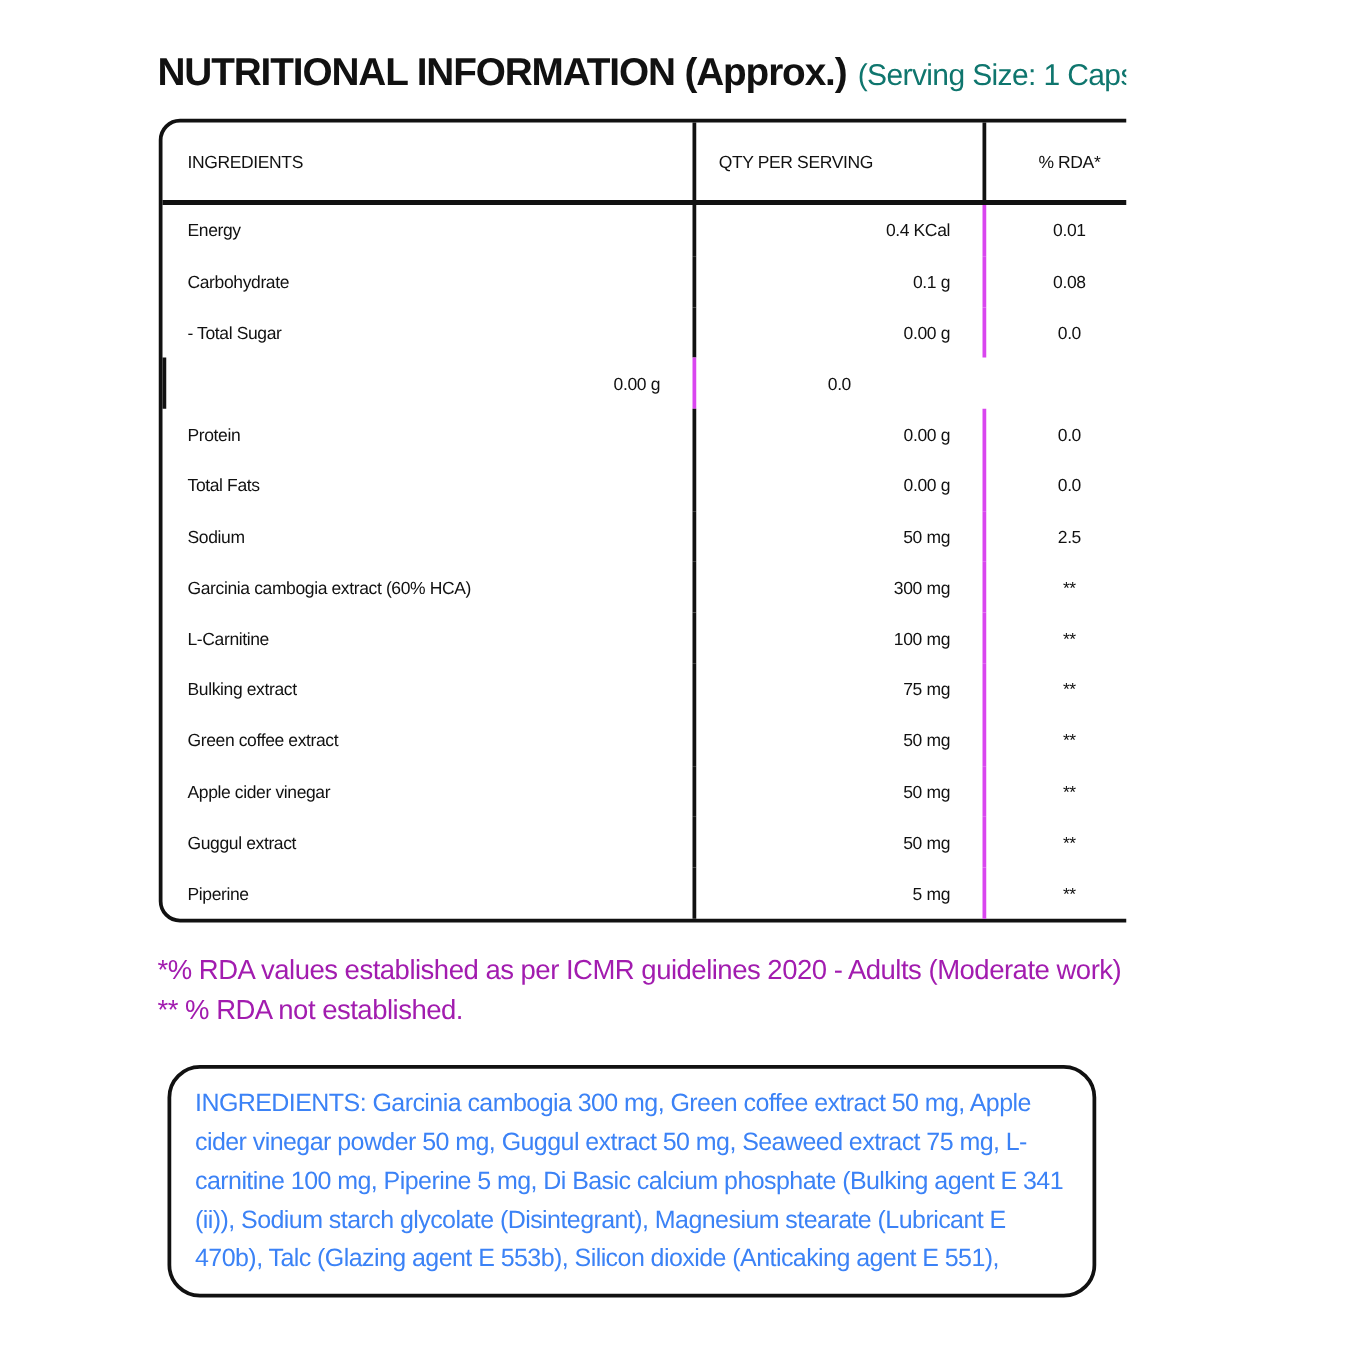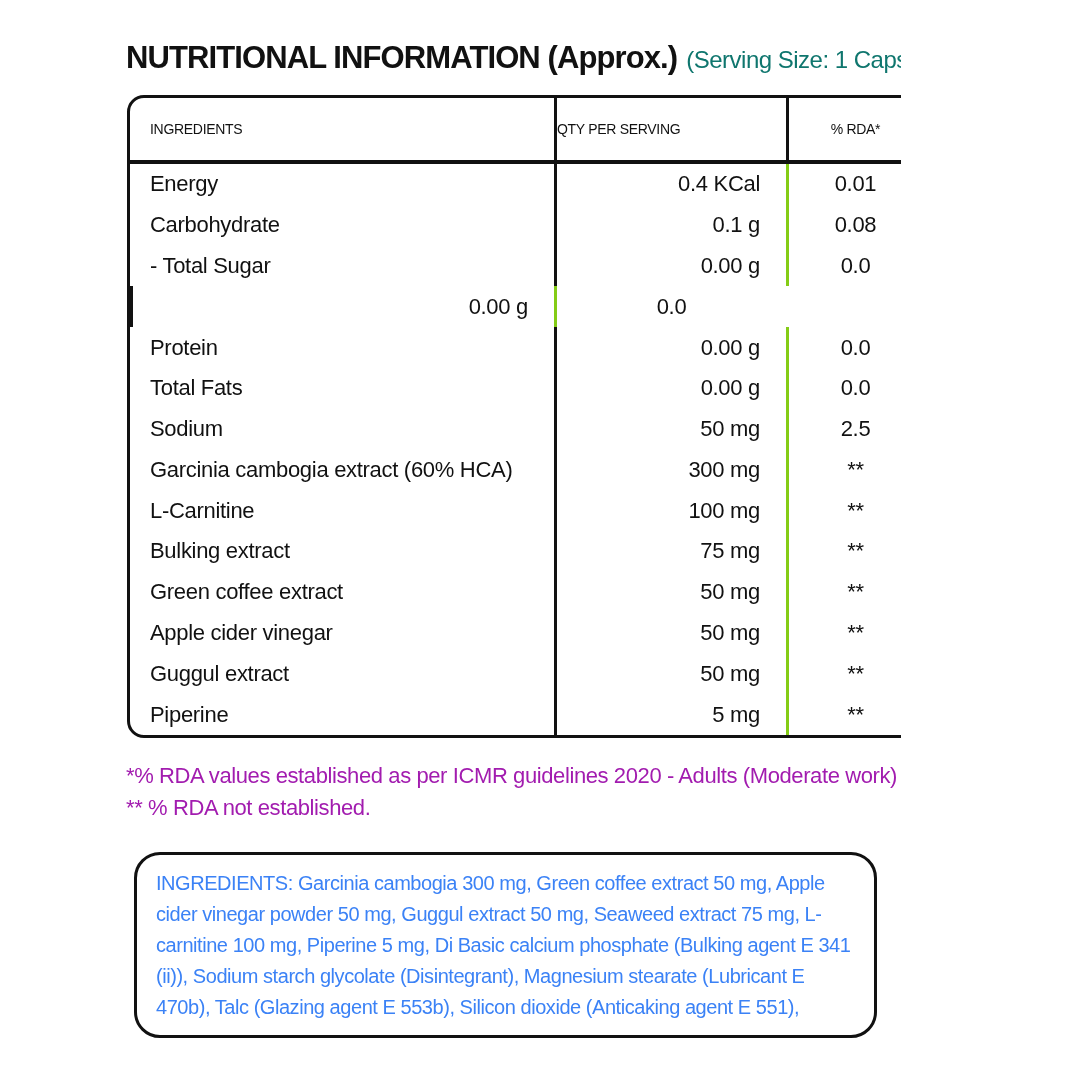--- a/index.html
+++ b/index.html
@@ -33,31 +33,31 @@
   .thead{
     display:grid;grid-template-columns:424px 232px 1fr;
     height:62px;min-height:62px;
     border-bottom:4px solid #111111;
   }
   .th{
     display:flex;align-items:center;
     font-size:14px;letter-spacing:-0.3px;font-weight:500;
   }
   .th-ingredients{padding-left:20px;}
-  .th-qty{border-left:3px solid #111111;}
+  .th-qty{border-left:3px solid #111111;padding-left:18px;}
   .th-rda{border-left:3px solid #111111;justify-content:center;}
   .tbody{flex:1;display:flex;flex-direction:column;}
   .trow{flex:1;display:grid;grid-template-columns:424px 232px 1fr;}
   .td{
     display:flex;align-items:center;
-    font-size:22px;letter-spacing:-0.3px;white-space:nowrap;
+    font-size:14px;letter-spacing:-0.3px;white-space:nowrap;
   }
   .td-name{padding-left:20px;}
   .td-qty{border-left:3px solid #111111;justify-content:flex-end;padding-right:26px;}
-  .td-rda{border-left:3px solid #84cc16;justify-content:center;}
+  .td-rda{border-left:3px solid #d946ef;justify-content:center;}
   
   .footnotes{
     position:absolute;left:126px;top:760px;width:900px;
     font-size:22px;letter-spacing:-0.4px;line-height:32px;color:#a21caf;
   }
   
   .ingredients-box{
     position:absolute;left:134px;top:852px;width:743px;min-height:178px;
     box-sizing:border-box;
     border:3px solid #111111;border-radius:26px;

